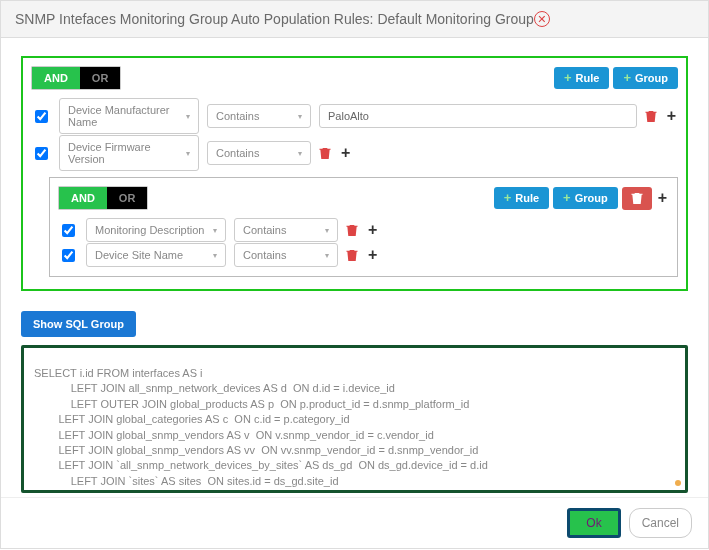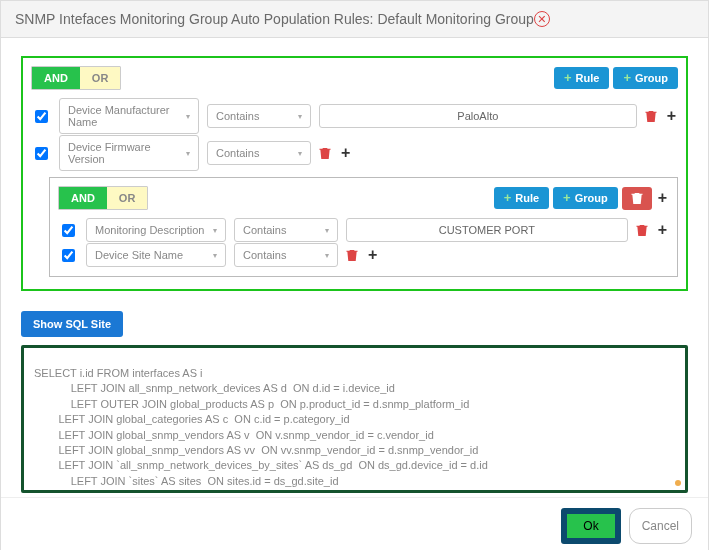--- a/index.html
+++ b/index.html
@@ -54,21 +54,21 @@
   .logic-toggle {
     display: flex;
     border: 1px solid #ccc;
     border-radius: 1px;
     overflow: hidden;
   }
   .logic-btn {
     padding: 5px 12px;
     font-size: 11px;
     cursor: pointer;
-    background: #fef9c3;
+    background: #000000;
     color: #888;
     font-weight: bold;
   }
   .logic-btn.active {
     background: #27c24c;
     color: #fff;
   }
   .header-actions {
     display: flex;
     gap: 4px;
@@ -115,21 +115,20 @@
   .field-select.w2 { width: 104px; }
   .caret { font-size: 8px; color: #aaa; margin-left: 4px; }
   .value-input {
     flex: 1;
     border: 1px solid #ccc;
     border-radius: 3px;
     padding: 5px 8px;
     font-size: 11px;
     color: #666;
     background: #fff;
-    text-align: center;
   }
   .trash {
     color: #d44;
     font-size: 13px;
     cursor: pointer;
   }
   .sql-section { padding: 12px 20px 4px; }
   .sql-btn {
     background: #1b78d4;
     color: #fff;
@@ -163,21 +162,21 @@
     background: #f0ad4e;
   }
   .modal-footer {
     border-top: 1px solid #eee;
     padding: 10px 16px;
     display: flex;
     justify-content: flex-end;
     gap: 8px;
   }
   .btn-ok {
-    background: #27c24c; color: #000000; border: 6px solid #0c4a6e;
+    background: #27c24c; color: #701a75; border: 3px solid #0c4a6e;
     padding: 5px 16px; border-radius: 3px; font-size: 12px; cursor: pointer;
   }
   .btn-cancel {
     background: #fff; color: #888; border: 1px solid #ccc;
     padding: 5px 12px; border-radius: 11px; font-size: 12px; cursor: pointer;
   }
   .trash-svg { width: 12px; height: 13px; display: block; }
 </style>
 </head>
 <body>
@@ -275,21 +274,20 @@
         <div class="rule-row">
           <input type="checkbox" class="chk" checked="" style="">
           <div class="field-select w1">
             <span>Monitoring Description</span>
             <span class="caret">▾</span>
           </div>
           <div class="field-select w2">
             <span>Contains</span>
             <span class="caret">▾</span>
           </div>
-          <input class="value-input" value="CUSTOMER PORT" style="">
           <span class="trash">
             <svg class="trash-svg" viewBox="0 0 12 14">
                 <path fill="currentColor" d="M1 3h10l-1 10H2L1 3zm3-2h4l1 1H3l1-1zM0 2h12v1H0z"></path>
               </svg>
           </span>
           <span class="plus-dark">+</span>
         </div>
 
         <div class="rule-row">
           <input type="checkbox" class="chk" checked="" style="">
@@ -308,21 +306,21 @@
           </span>
           <span class="plus-dark">+</span>
         </div>
 
       </div>
 
     </div>
   </div>
 
   <div class="sql-section">
-    <button class="sql-btn">Show SQL Site</button>
+    <button class="sql-btn">Show SQL Group</button>
     <div class="sql-box">SELECT i.id FROM interfaces AS i
             LEFT JOIN all_snmp_network_devices AS d  ON d.id = i.device_id
             LEFT OUTER JOIN global_products AS p  ON p.product_id = d.snmp_platform_id
         LEFT JOIN global_categories AS c  ON c.id = p.category_id
         LEFT JOIN global_snmp_vendors AS v  ON v.snmp_vendor_id = c.vendor_id
         LEFT JOIN global_snmp_vendors AS vv  ON vv.snmp_vendor_id = d.snmp_vendor_id
         LEFT JOIN `all_snmp_network_devices_by_sites` AS ds_gd  ON ds_gd.device_id = d.id
             LEFT JOIN `sites` AS sites  ON sites.id = ds_gd.site_id
          WHERE ( ( IFNULL(IF(v.snmp_vendor_id IS NULL, vv.snmp_vendor_name, v.snmp_vendor_name),"") LIKE '%PaloAlto%' )  AND  ( IFNULL(d.firmware_version,"") LIKE '%11.0%' )  AND ( ( IFNULL(i.description,"") LIKE '%CUSTOMER PORT%'  AND  ( IFNULL(sites.name,"") LIKE '%LONDON%' ) )) AND<span class="scroll-dot"></span></div>
   </div>

